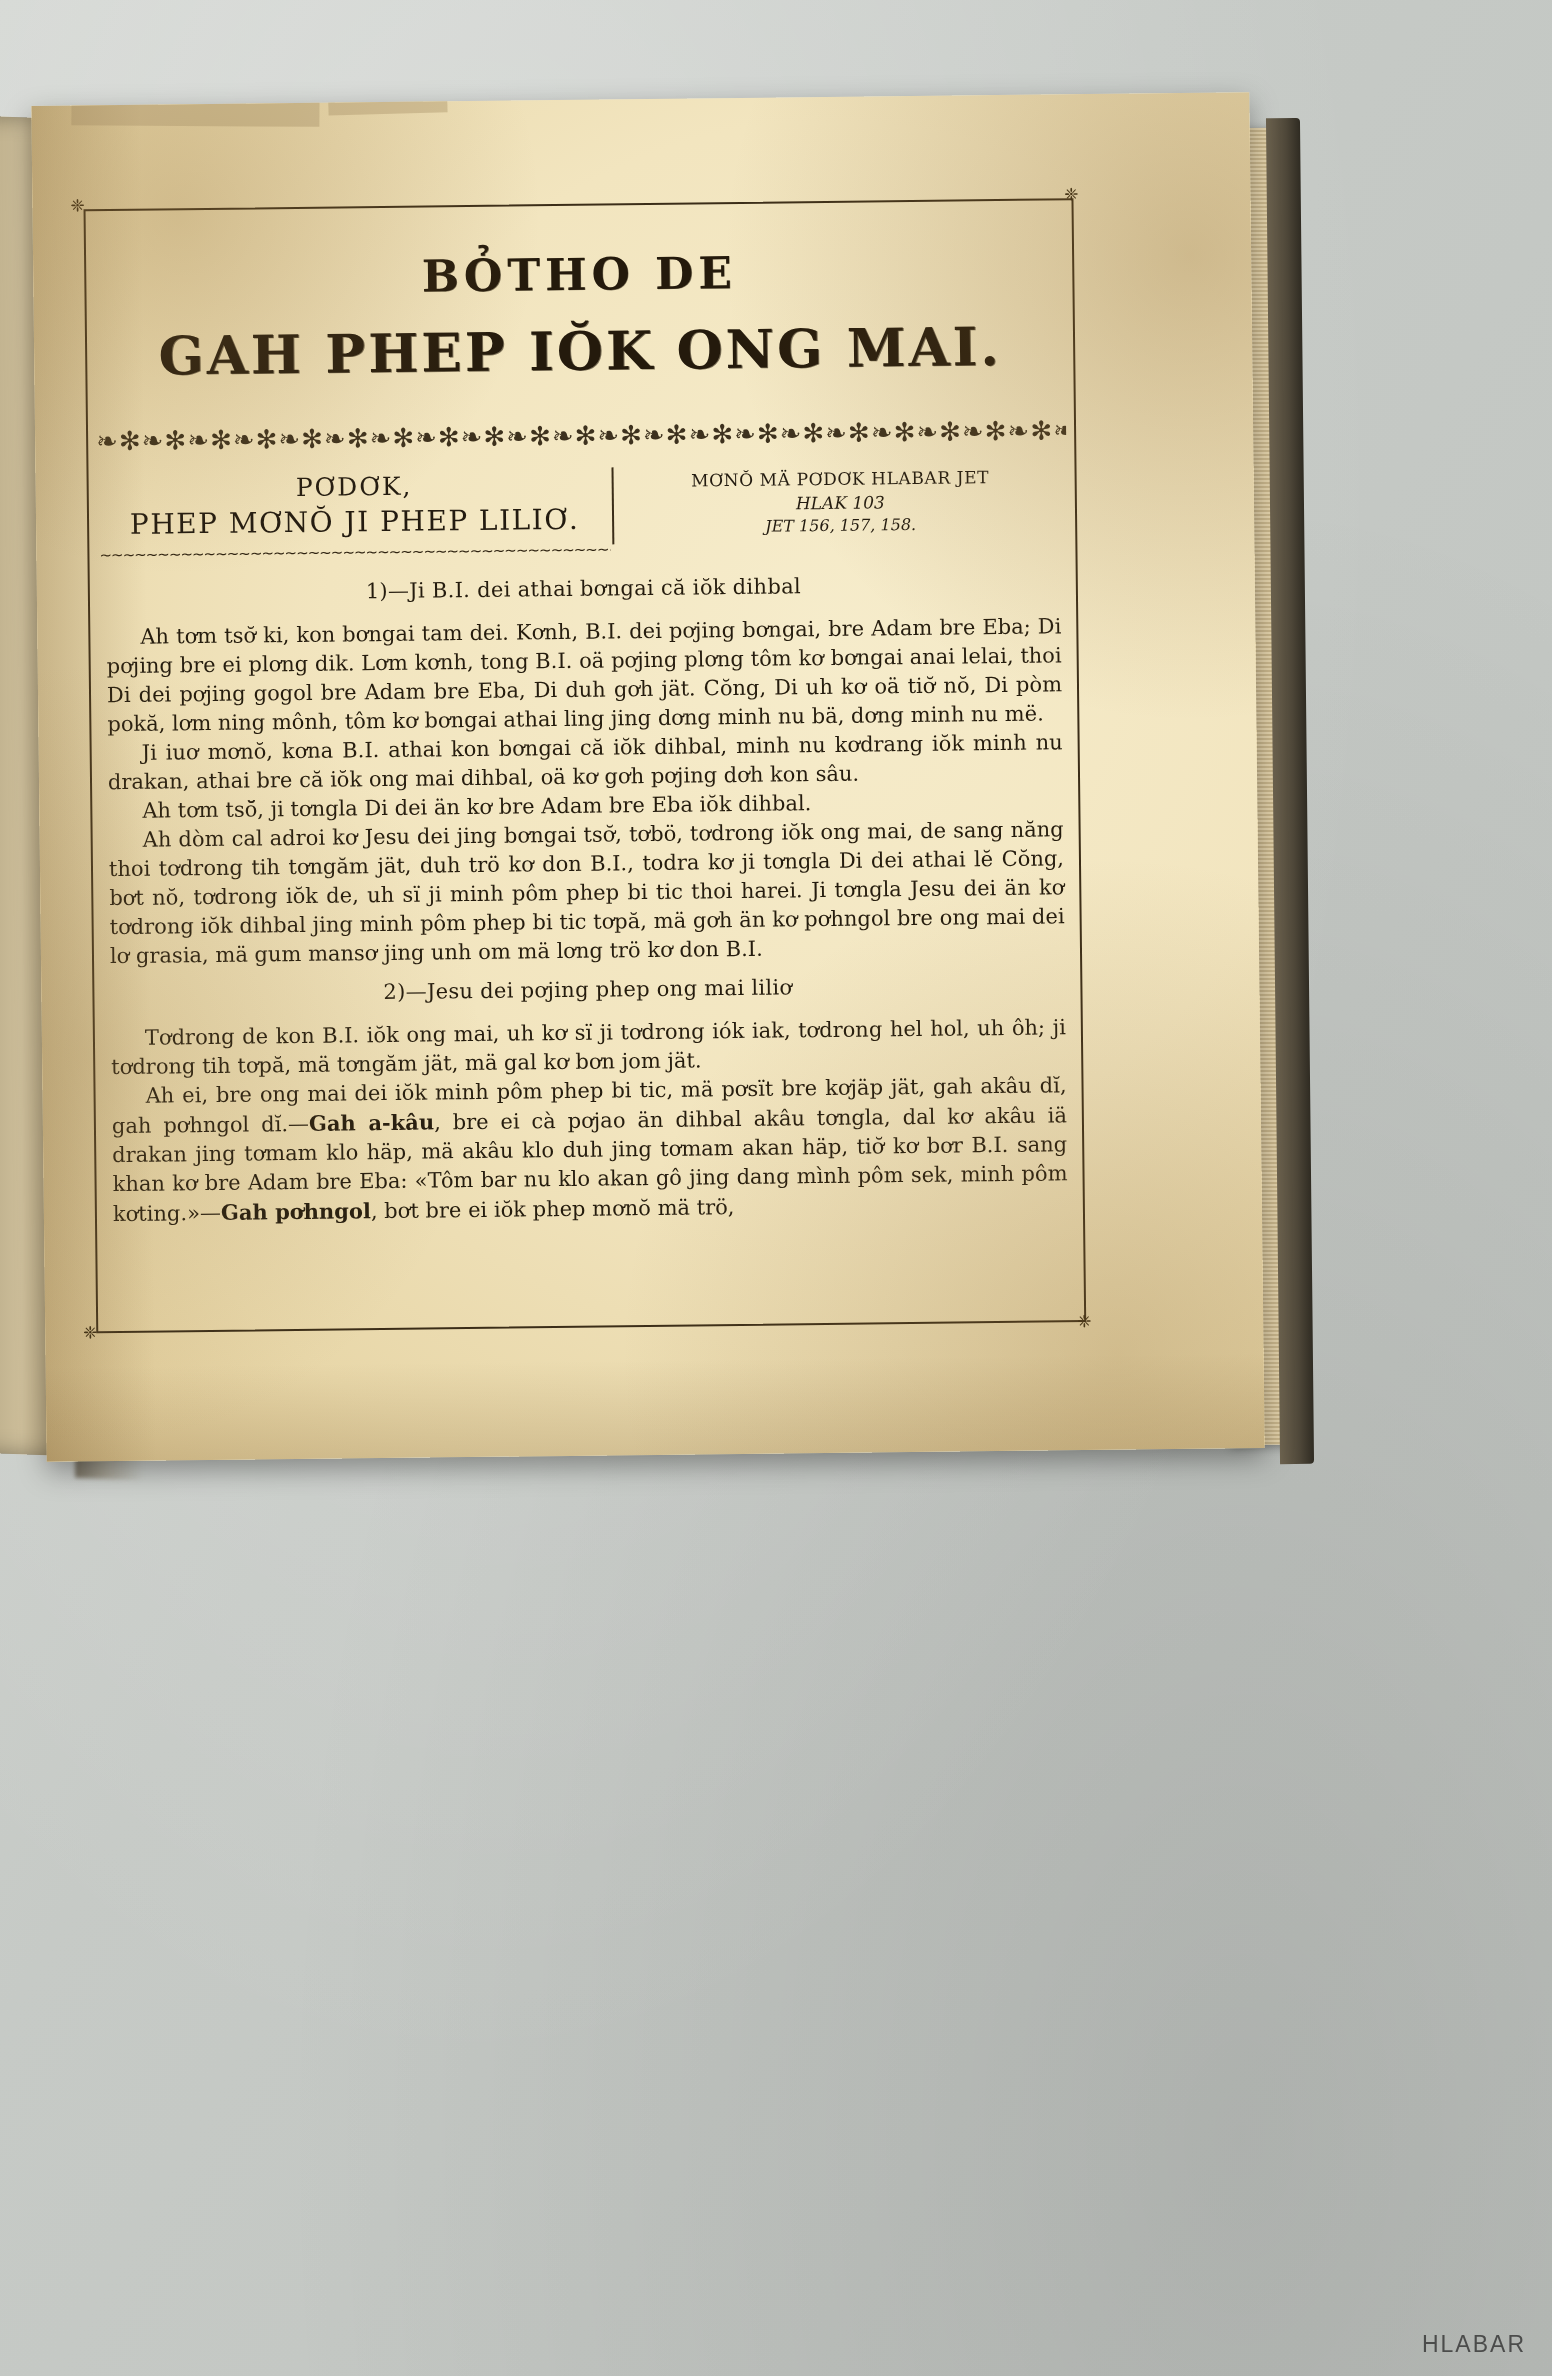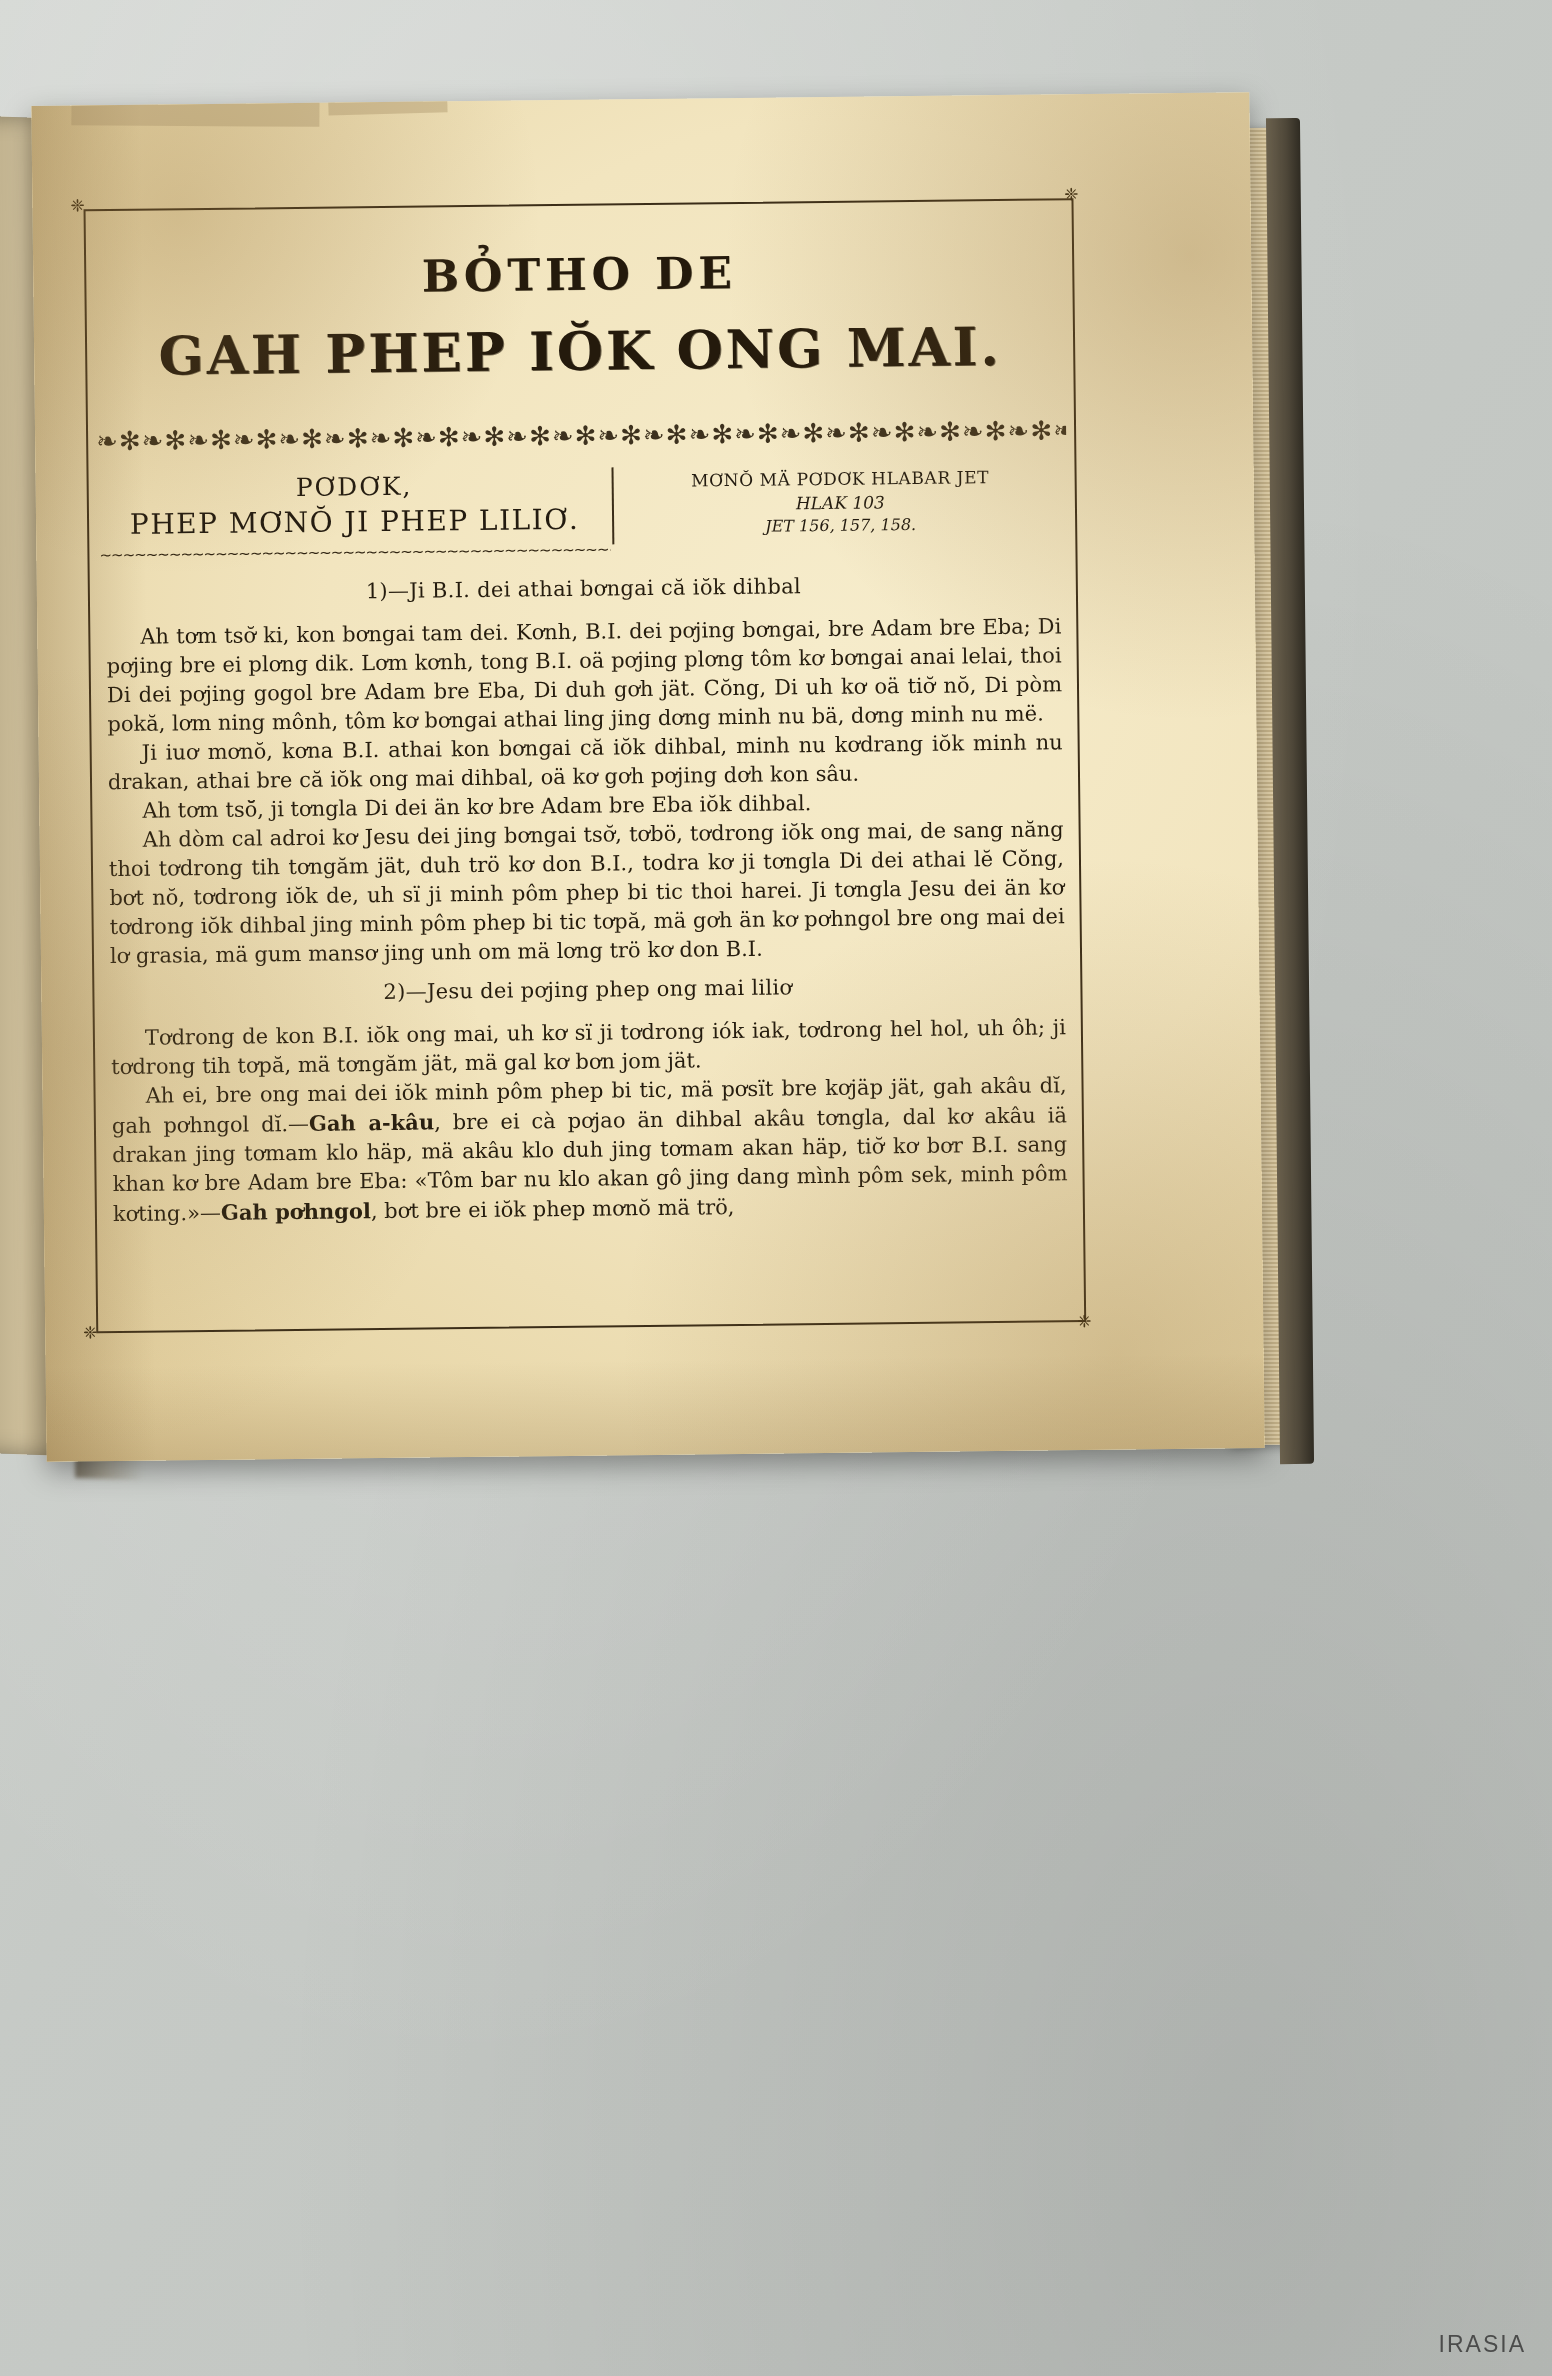--- a/index.html
+++ b/index.html
@@ -353,15 +353,15 @@
 
           <div class="sec-head">2)—Jesu dei pơjing phep ong mai liliơ</div>
           <p class="para">Tơdrong de kon B.I. iŏk ong mai, uh kơ sï ji tơdrong iók iak, tơdrong hel hol, uh ôh; ji tơdrong tih tơpă, mä tơngăm jät, mä gal kơ bơn jom jät.</p>
           <p class="para">Ah ei, bre ong mai dei iŏk minh pôm phep bi tic, mä pơsït bre kơjäp jät, gah akâu dĭ, gah pơhngol dĭ.—<b>Gah a-kâu</b>, bre ei cà pơjao än dihbal akâu tơngla, dal kơ akâu iä drakan jing tơmam klo häp, mä akâu klo duh jing tơmam akan häp, tiơ̆ kơ bơr B.I. sang khan kơ bre Adam bre Eba: «Tôm bar nu klo akan gô jing dang mình pôm sek, minh pôm kơting.»—<b>Gah pơhngol</b>, bơt bre ei iŏk phep mơnŏ mä trö,</p>
         </div>
 
       </div>
     </div>
   </div>
 
-  <div id="watermark">IRASIA</div>
+  <div id="watermark">HLABAR</div>
 </div>
 
 
 </body></html>

